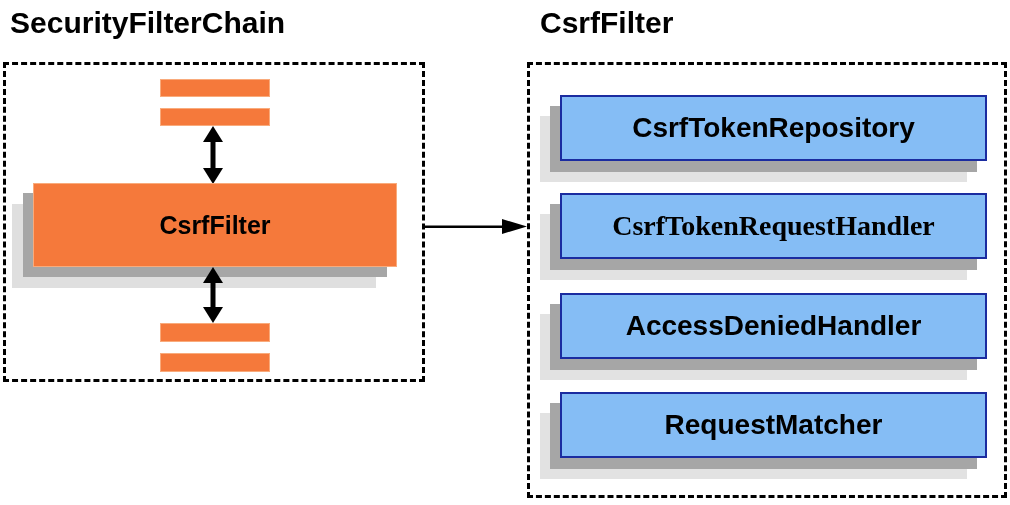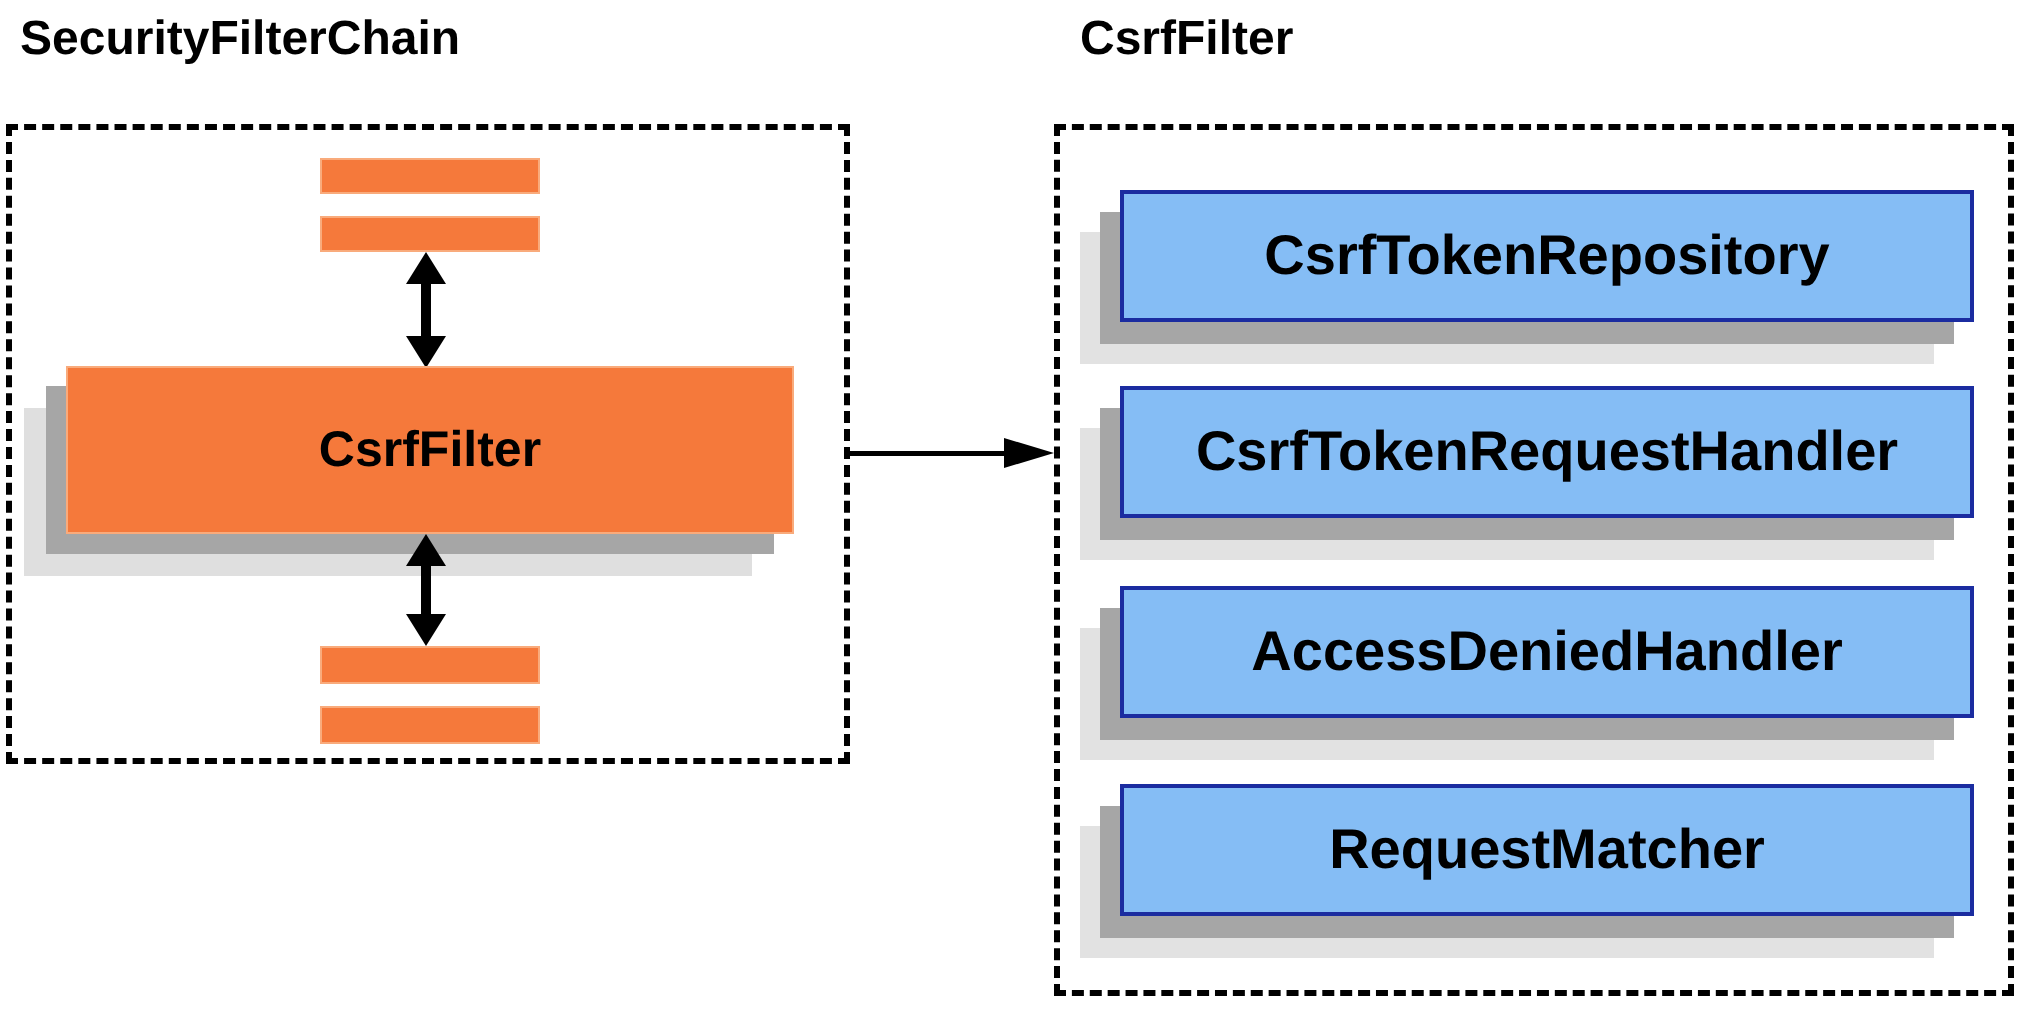--- a/index.html
+++ b/index.html
@@ -11,21 +11,21 @@
   .canvas {
     position: relative;
     width: 1010px;
     height: 505px;
     background: #ffffff;
     overflow: hidden;
   }
   .title {
     position: absolute;
     font-weight: bold;
-    font-size: 24px;
+    font-size: 30px;
     color: #000000;
     white-space: nowrap;
     letter-spacing: 0px;
   }
   .panel {
     position: absolute;
     border: 3px dashed #000000;
     box-sizing: border-box;
     background: transparent;
   }
@@ -112,21 +112,21 @@
     <rect x="0" y="9.5" width="82" height="2.5" fill="#000000"></rect>
     <polygon points="104,10.5 79,3 79,18" fill="#000000"></polygon>
   </svg>
 
   <div class="panel" style="left:527px; top:62px; width:480px; height:436px;"></div>
 
   <div class="blue-box" style="top:95px;">
     <span>CsrfTokenRepository</span>
   </div>
 
-  <div class="blue-box" style="top:193px;">
+  <div class="blue-box" style="top:193px;font-family:Liberation Serif, serif;">
     <span>CsrfTokenRequestHandler</span>
   </div>
 
   <div class="blue-box" style="top:293px;">
     <span>AccessDeniedHandler</span>
   </div>
 
   <div class="blue-box" style="top:392px;">
     <span>RequestMatcher</span>
   </div>

